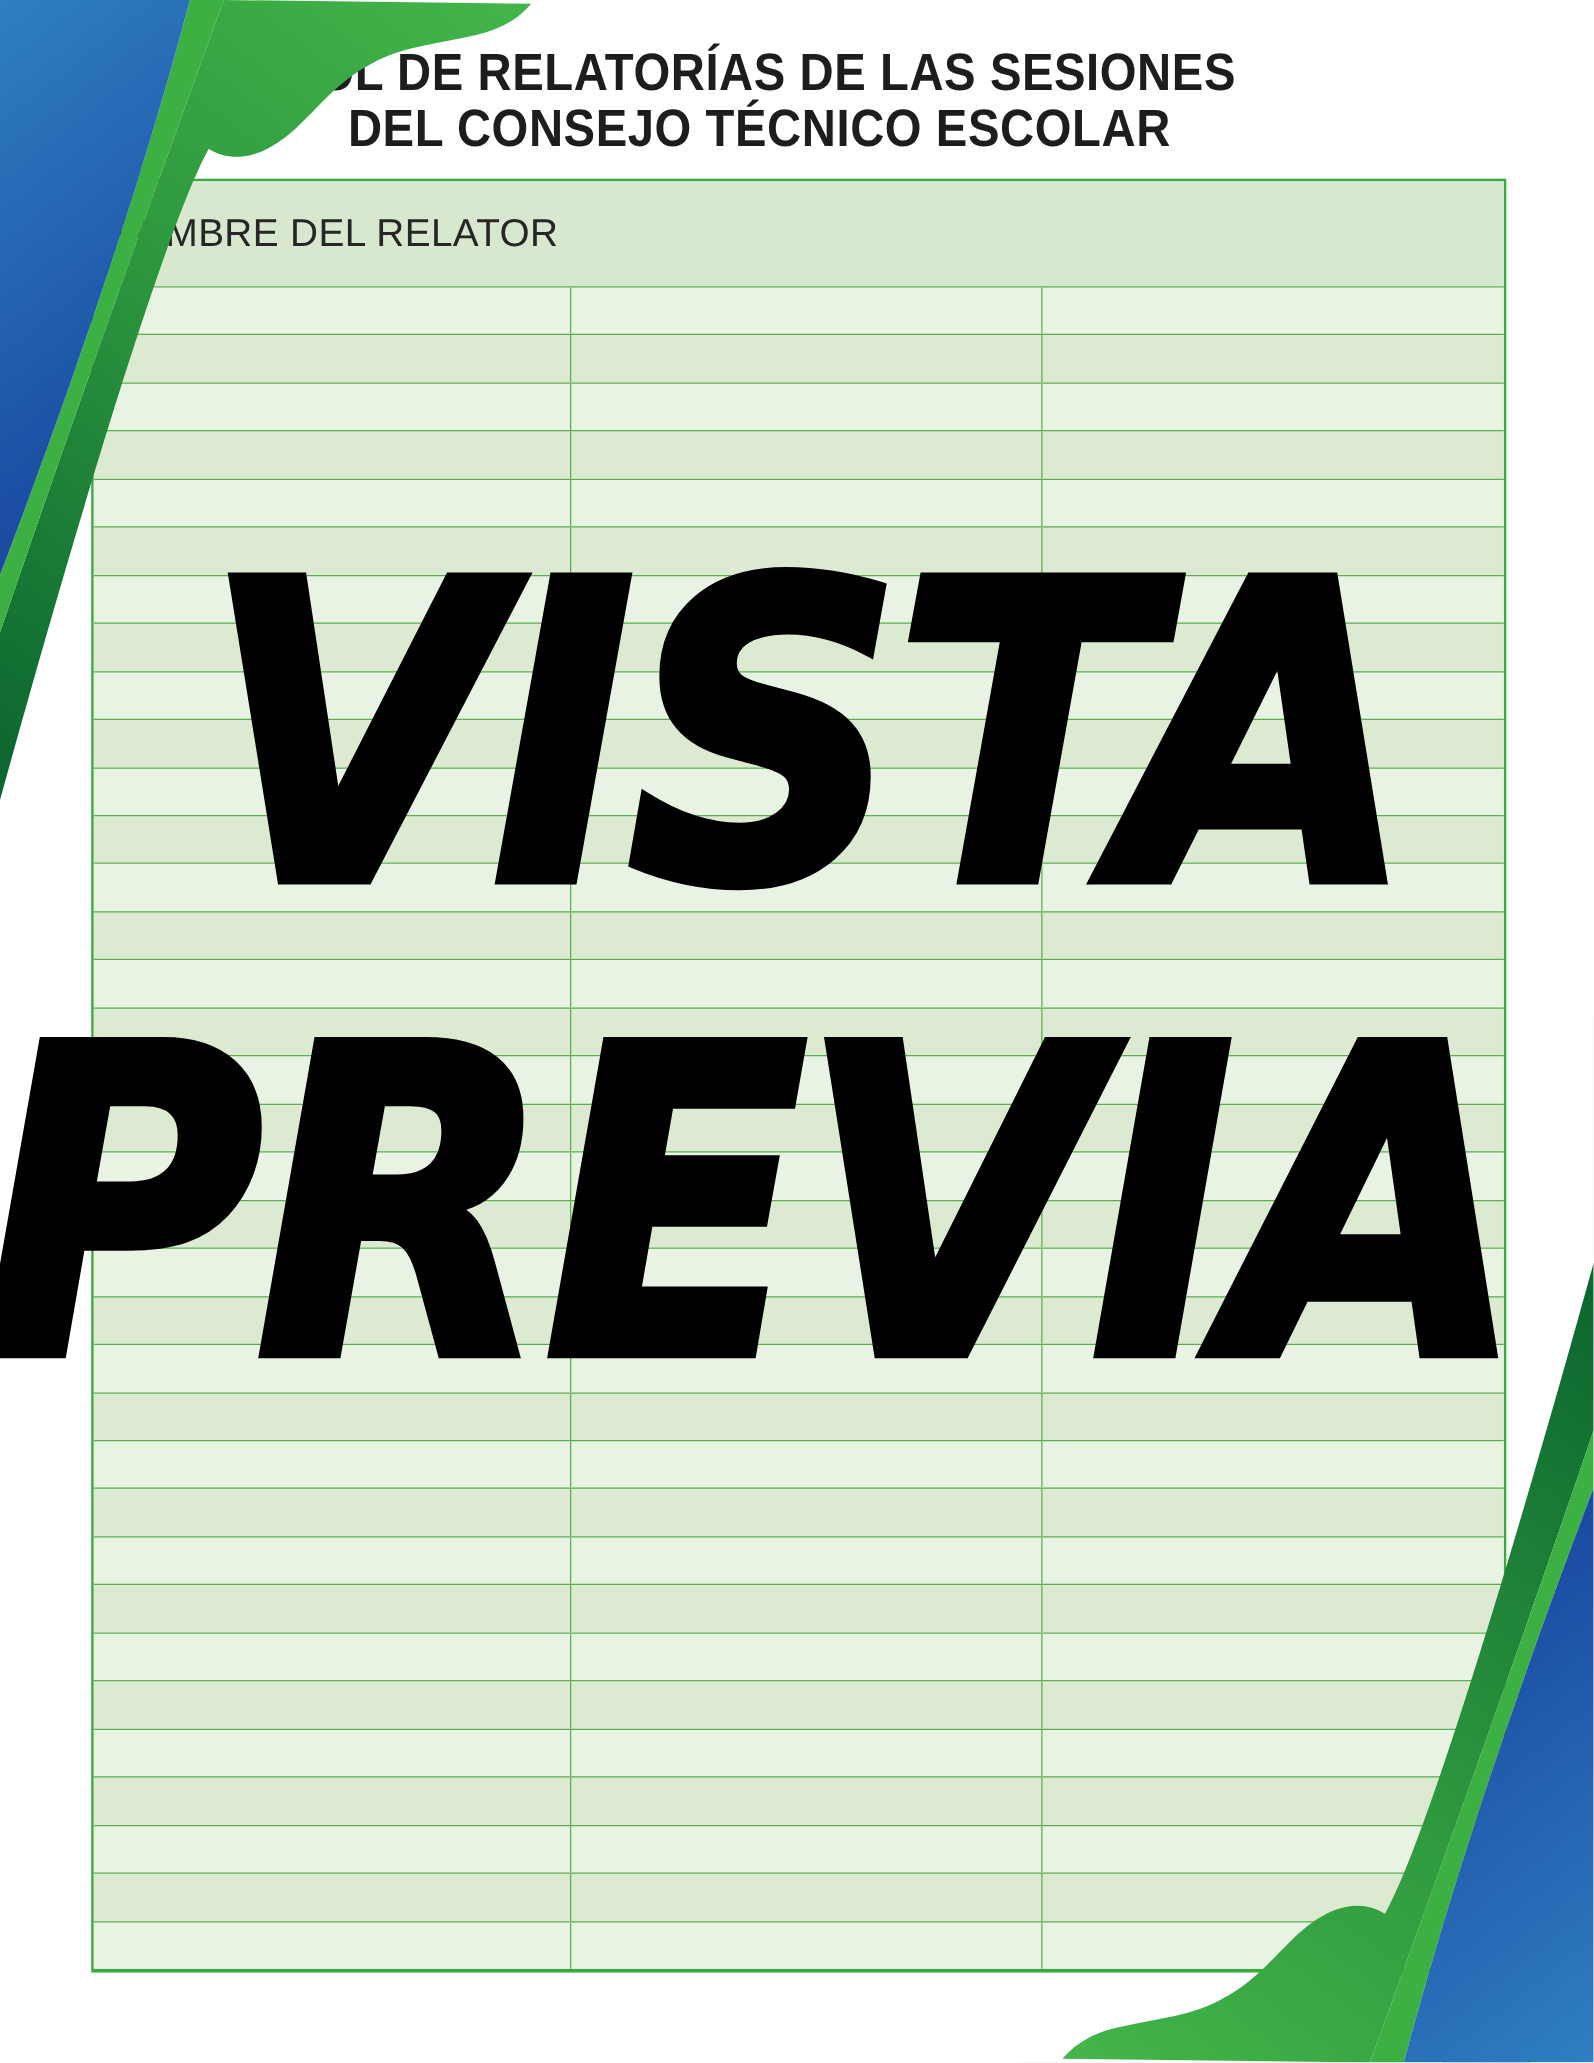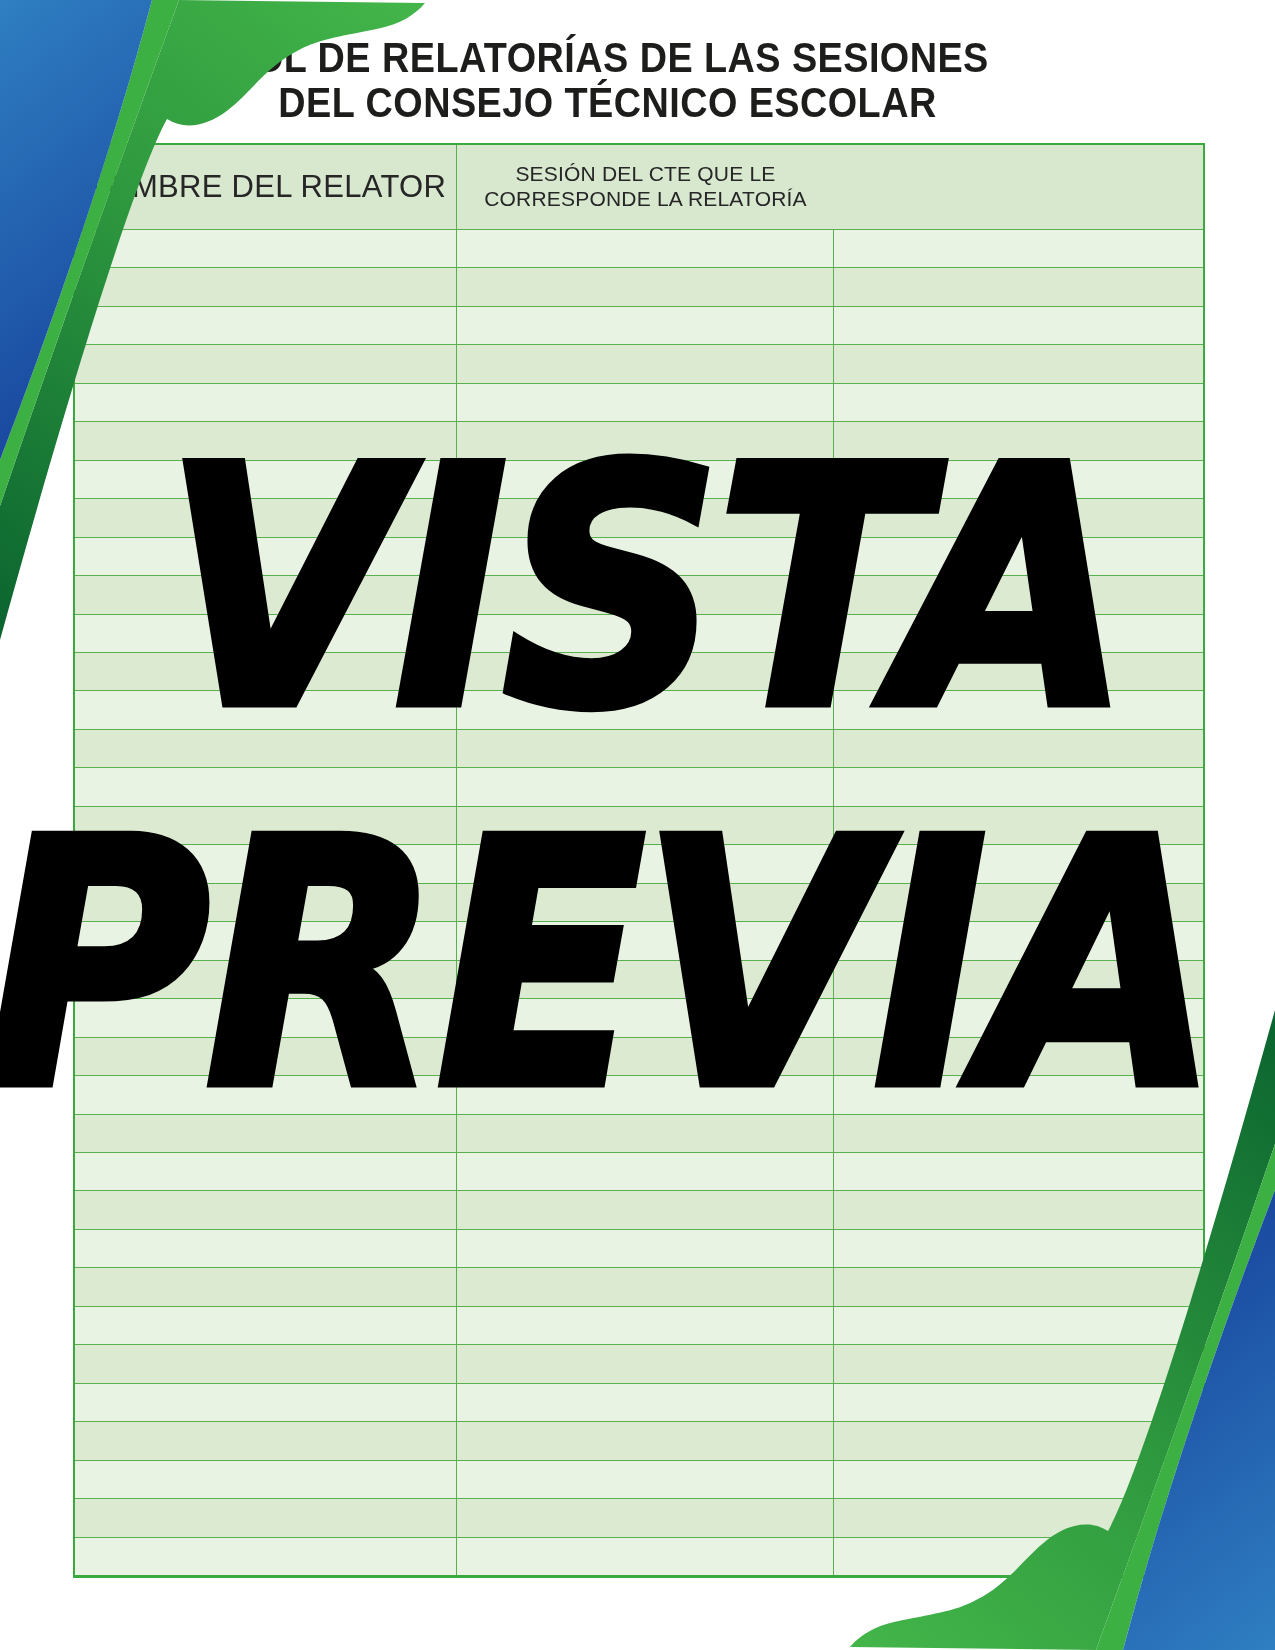--- a/index.html
+++ b/index.html
@@ -114,24 +114,20 @@
 <div class="title">
   <div>ROL DE RELATORÍAS DE LAS SESIONES</div>
   <div>DEL CONSEJO TÉCNICO ESCOLAR</div>
 </div>
 
 <div class="doc-table">
   <div class="thead">
     <div class="th th-big">
       <span>NOMBRE DEL RELATOR</span>
     </div>
-    <div class="th th-small">
-      <span>SESIÓN DEL CTE QUE LE</span>
-      <span>CORRESPONDE LA RELATORÍA</span>
-    </div>
   </div>
   <div class="tbody">
       <div class="tr light">
         <div class="td"></div>
         <div class="td"></div>
         <div class="td"></div>
       </div>
       <div class="tr dark">
         <div class="td"></div>
         <div class="td"></div>

